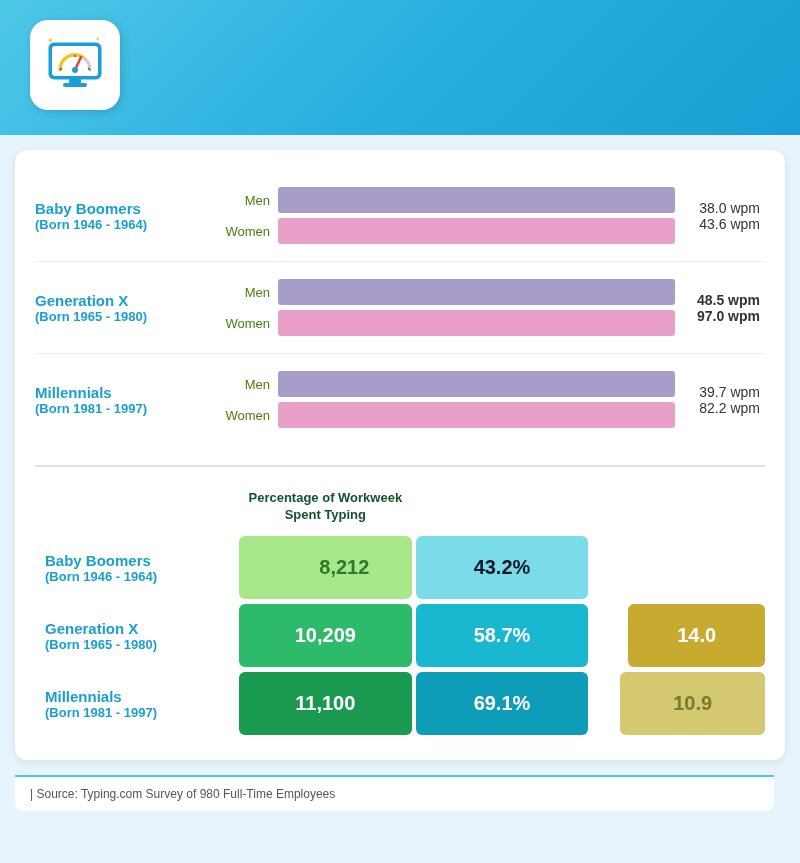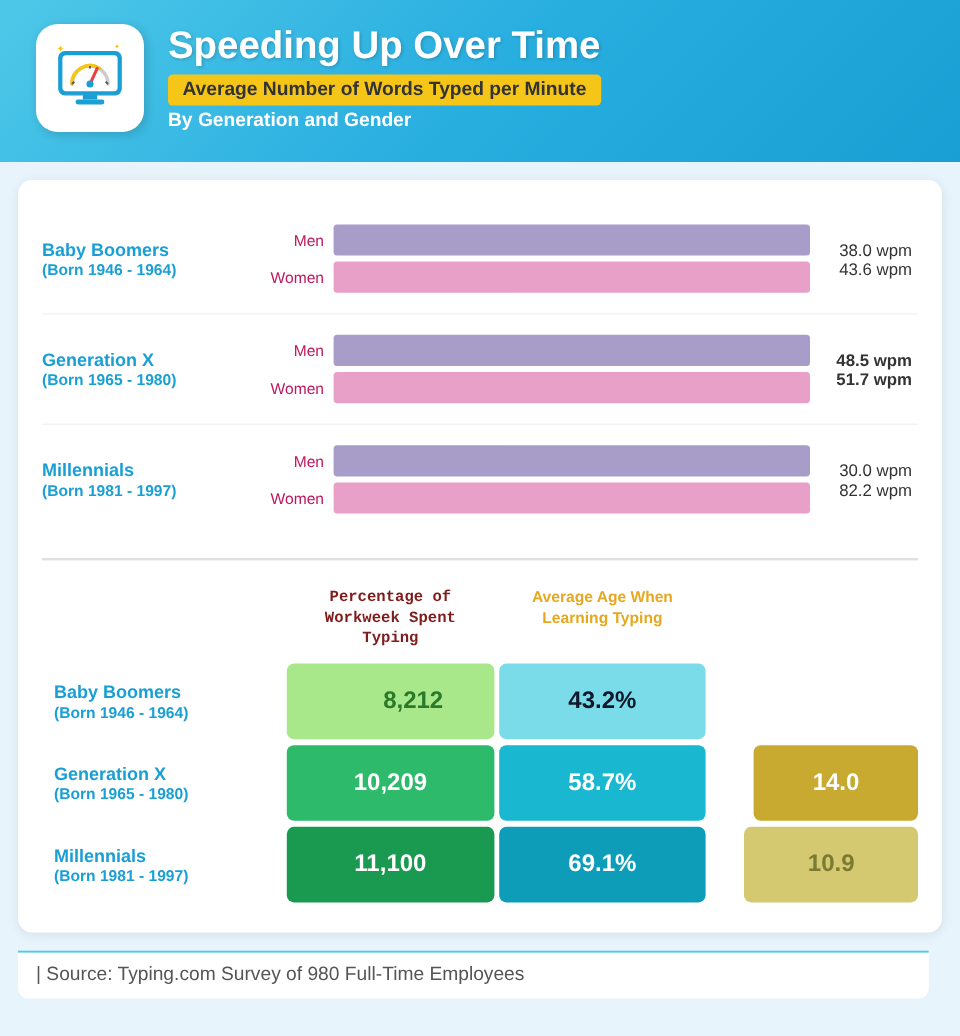--- a/index.html
+++ b/index.html
@@ -98,21 +98,21 @@
     }
     .bar-item {
       display: flex;
       align-items: center;
       margin: 5px 0;
       gap: 8px;
     }
     .bar-gender {
       width: 45px;
       font-size: 13px;
-      color: #be185d;
+      color: #4d7c0f;
       text-align: right;
       flex-shrink: 0;
     }
     .bar-track {
       flex: 1;
       height: 26px;
       border-radius: 3px;
       position: relative;
     }
     .bar-men { background: #a89cc8; }
@@ -136,21 +136,21 @@
       margin-bottom: 4px;
     }
     .table-header-cell {
       text-align: center;
       font-size: 13px;
       font-weight: 600;
       padding: 8px 6px;
       line-height: 1.3;
     }
     .th-words { color: #3db8c8; }
-    .th-percent { color: #7f1d1d; font-family: Liberation Mono, monospace; }
+    .th-percent { color: #14532d; }
     .th-age { color: #e6a820; }
 
     .table-data-row {
       display: grid;
       grid-template-columns: 200px 1fr 1fr 1fr;
       gap: 4px;
       margin-bottom: 4px;
       align-items: center;
     }
     .td-label {
@@ -185,21 +185,21 @@
     .age-bb { background: #c8aa30; }
     .age-gx { background: #c8aa30; margin-left: 36px; }
     .age-ml { background: #d4c870; color: #7a7a30; margin-left: 28px; }
 
     
     .footer {
       background: white;
       margin: 0 26px 15px 15px;
       padding: 10px 15px;
       border-top: 2px solid #4ec8e8;
-      font-size: 16px;
+      font-size: 12px;
       color: #555;
       border-radius: 0 0 8px 8px;
     }
 
     .divider {
       height: 2px;
       background: #e0e0e0;
       margin: 15px 0;
     }
   </style>
@@ -223,25 +223,20 @@
       <line x1="45" y1="35" x2="43" y2="33" stroke="#555" stroke-width="1.5"></line>
       <line x1="30" y1="20" x2="30" y2="22" stroke="#555" stroke-width="1.5"></line>
 
       <rect x="24" y="44" width="12" height="4" rx="1" fill="#1a9fd4"></rect>
       <rect x="18" y="48" width="24" height="4" rx="2" fill="#1a9fd4"></rect>
 
       <text x="2" y="8" font-size="8" fill="#f5c518">✦</text>
       <text x="50" y="6" font-size="6" fill="#f5c518">✦</text>
     </svg>
   </div>
-  <div class="header-text">
-    <h1>Speeding Up Over Time</h1>
-    <div class="header-subtitle">Average Number of Words Typed per Minute</div>
-    <div class="header-sub2">By Generation and Gender</div>
-  </div>
 </div>
 
 <div class="main">
 
   <div class="bar-section">
 
     <div class="bar-row">
       <div class="bar-label">
         <div class="gen-name">Baby Boomers</div>
         <div class="gen-years">(Born 1946 - 1964)</div>
@@ -272,55 +267,54 @@
           <span class="bar-gender">Men</span>
           <div class="bar-track bar-men" style="width:67%"></div>
         </div>
         <div class="bar-item">
           <span class="bar-gender">Women</span>
           <div class="bar-track bar-women" style="width:72%"></div>
         </div>
       </div>
       <div style="width:80px; text-align:right;font-weight:bold;">
         <div class="bar-value">48.5 wpm</div>
-        <div class="bar-value">51.7 wpm</div>
+        <div class="bar-value">97.0 wpm</div>
       </div>
     </div>
 
     <div class="bar-row">
       <div class="bar-label">
         <div class="gen-name">Millennials</div>
         <div class="gen-years">(Born 1981 - 1997)</div>
       </div>
       <div class="bar-charts">
         <div class="bar-item">
           <span class="bar-gender">Men</span>
           <div class="bar-track bar-men" style="width:79%"></div>
         </div>
         <div class="bar-item">
           <span class="bar-gender">Women</span>
           <div class="bar-track bar-women" style="width:77%"></div>
         </div>
       </div>
       <div style="width:80px; text-align:right;">
-        <div class="bar-value">30.0 wpm</div>
+        <div class="bar-value">39.7 wpm</div>
         <div class="bar-value">82.2 wpm</div>
       </div>
     </div>
 
   </div>
 
   <div class="divider"></div>
 
   <div class="table-section">
 
     <div class="table-header-row">
       <div></div>
       <div class="table-header-cell th-percent">Percentage of Workweek Spent Typing</div>
-      <div class="table-header-cell th-age">Average Age When Learning Typing</div>
     </div>
 
     <div class="table-data-row">
       <div class="td-label">
         <div class="gen-name">Baby Boomers</div>
         <div class="gen-years">(Born 1946 - 1964)</div>
       </div>
       <div class="td-value words-bb">8,212</div>
       <div class="td-value pct-bb">43.2%</div>
     </div>

